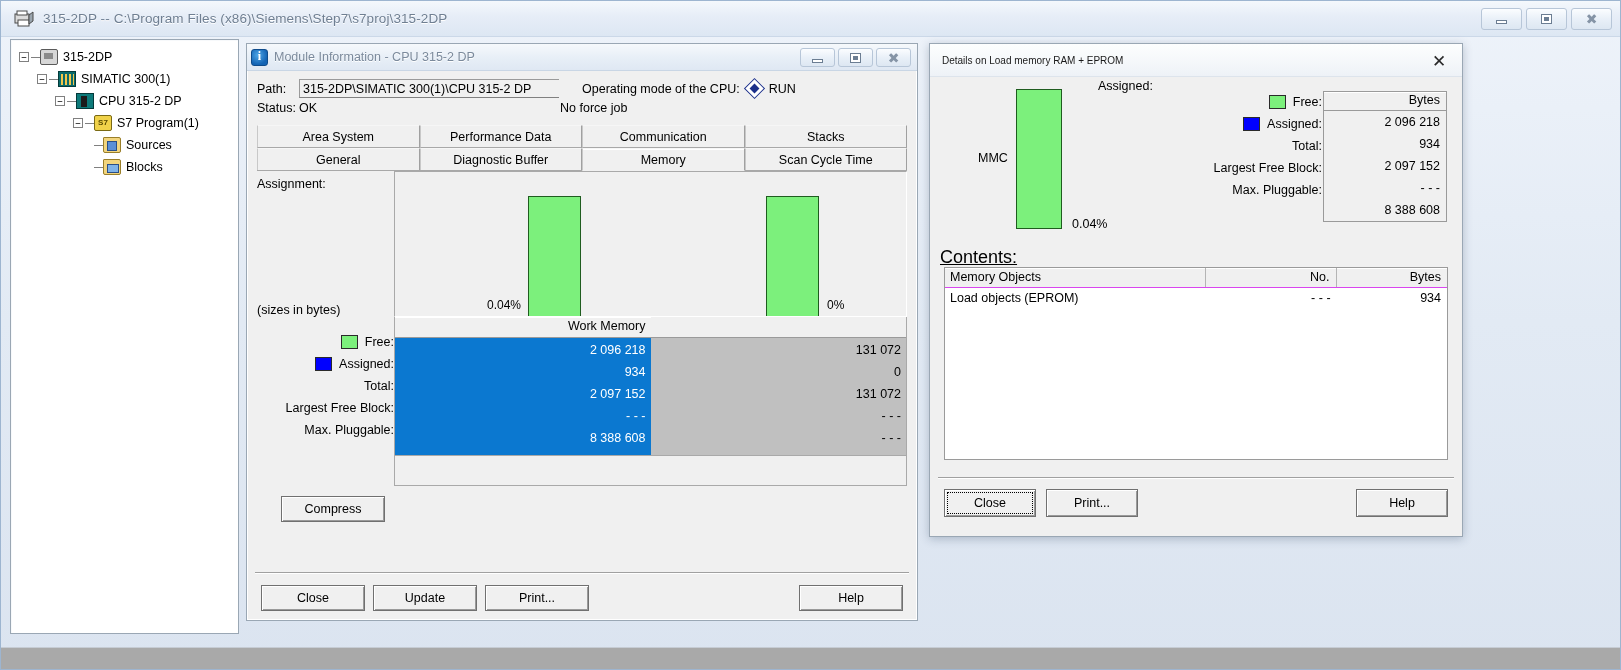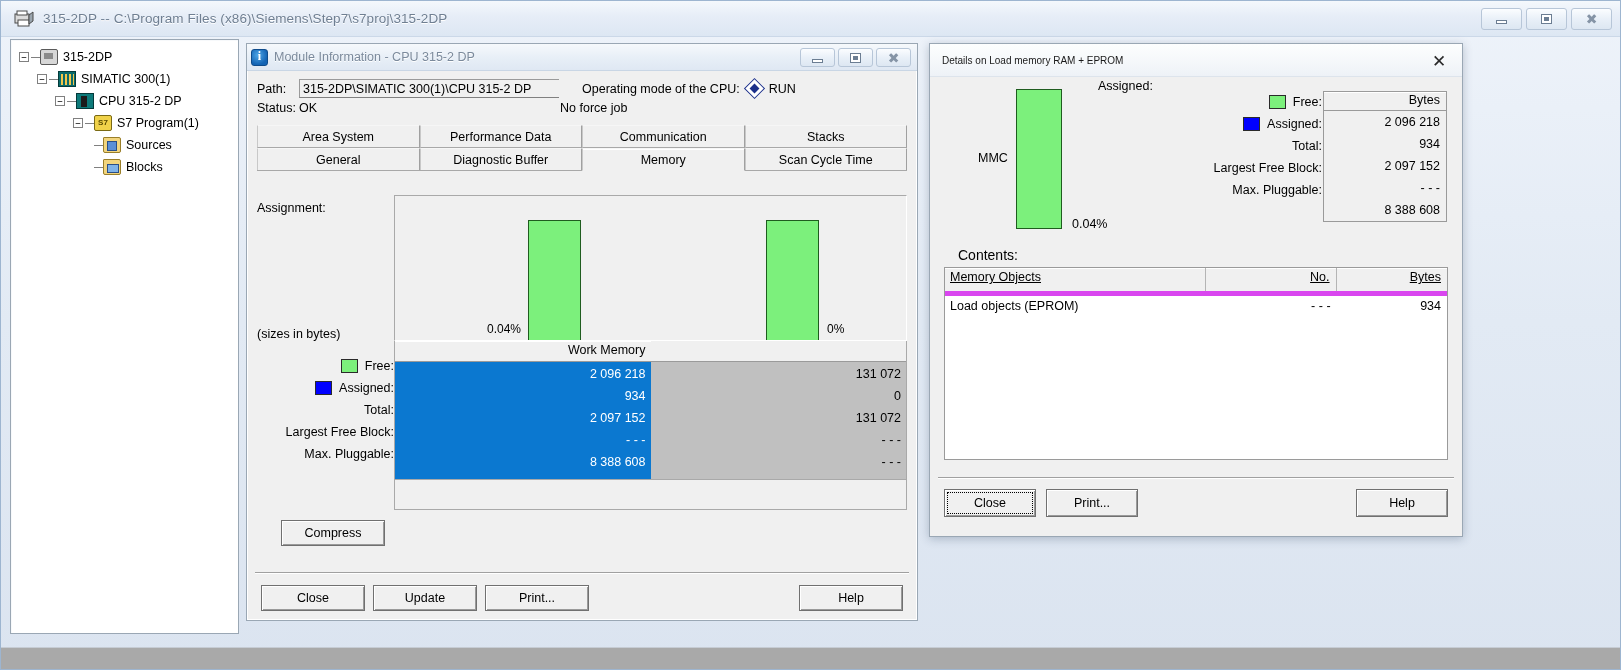--- a/index.html
+++ b/index.html
@@ -139,21 +139,21 @@
   }
   .tabrow.top .tab { border-bottom: 1px solid #a8a8a8; }
   .tab.active {
     background:#f0f0f0; border-bottom:none; font-weight:normal;
     box-shadow: inset 0 1px 0 #ffffff;
   }
   .tabrow.bottom { border-bottom: 1px solid #a8a8a8; }
   .tabrow.bottom .tab.active { border-bottom: 1px solid #f0f0f0; margin-bottom:-1px; }
 
   
-  .mem-panel { margin-top: 24px; display:flex; }
+  .mem-panel { margin-top: 0; display:flex; }
   .mem-left { width: 137px; padding-top: 6px; }
   .mem-left .cap { font-size:12.5px; }
   .assign-cap { margin-bottom: 112px; }
   .sizes-cap { margin-bottom: 14px; }
   .legend-row { display:flex; align-items:center; justify-content:flex-end; height: 22px; gap:7px; }
   .swatch { width:17px; height:14px; border:1px solid #2a2a2a; flex:none; }
   .legend-lbl { font-size:12.5px; text-align:right; }
 
   .mem-right { flex:1; }
   .chart-area {
@@ -224,26 +224,26 @@
 
   .dlg-legend { position:absolute; left:270px; top:14px; width:122px; }
   .dlg-values {
     position:absolute; left:393px; top:14px; width:124px;
     border:1px solid #9a9a9a; background:#f0f0f0;
   }
   .dv-head { height:19px; text-align:right; padding:1px 6px 0 0; font-size:12.5px;
     border-bottom:1px solid #9a9a9a; box-shadow: inset 0 1px 0 #fff;}
   .dv-cell { height:22px; line-height:22px; text-align:right; padding-right:6px; font-size:12.5px; }
 
-  .contents-cap { position:absolute; left:28px; top:170px; font-size:14px; }
+  .contents-cap { position:absolute; left:10px; top:170px; font-size:18px;text-decoration:underline; }
   .contents-table {
     position:absolute; left:14px; top:190px; right:14px; height:193px;
     border:1px solid #9a9a9a; background:#ffffff;
   }
-  .ct-head { display:flex; height:28px; background:#f0f0f0; border-bottom:5px solid #d946ef;text-decoration:underline; }
+  .ct-head { display:flex; height:20px; background:#f0f0f0; border-bottom:1px solid #d946ef; }
   .ct-head div { font-size:12.5px; padding-top:2px; border-right:1px solid #b4b4b4;
     box-shadow: inset 0 1px 0 #fff; }
   .ct-c1 { width: 52%; padding-left:5px; }
   .ct-c2 { width: 26%; text-align:right; padding-right:6px; }
   .ct-c3 { width: 22%; text-align:right; padding-right:6px; border-right:none !important; }
   .ct-row { display:flex; height:20px; }
   .ct-row div { font-size:12.5px; line-height:20px; }
 
   .dlg-sep { position:absolute; left:8px; right:8px; top:400px; border-top:1px solid #a0a0a0; border-bottom:1px solid #fff; }
   .dlg-btns { position:absolute; left:14px; right:14px; top:412px; height:28px; }

